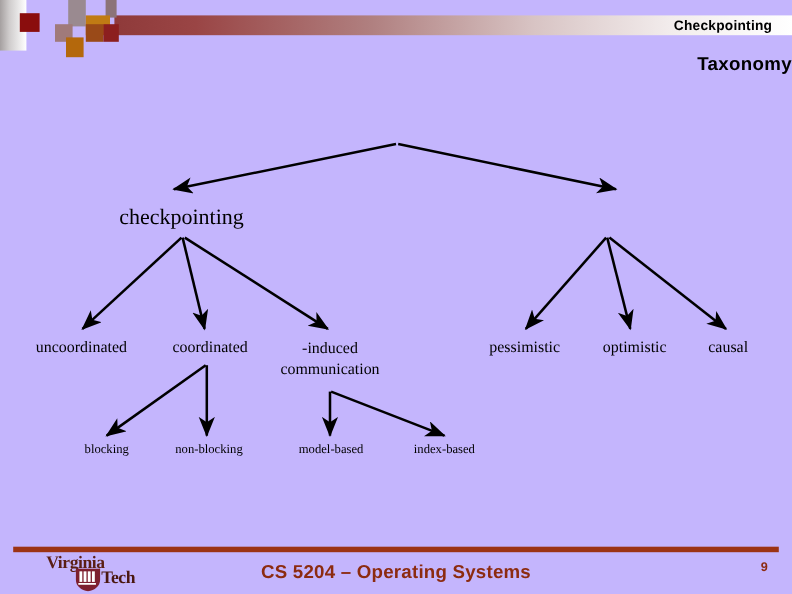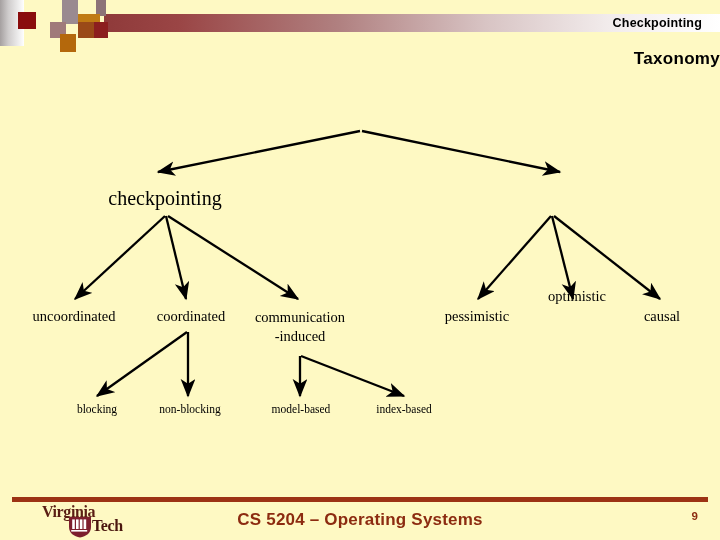--- a/index.html
+++ b/index.html
@@ -16,21 +16,21 @@
     font-family: "Liberation Sans", sans-serif;
     -webkit-font-smoothing: none;
   }
 
   
   #slide {
     position: absolute;
     inset: 0;
     width: 720px;
     height: 540px;
-    background: #fef9c3;
+    background: #c4b5fd;
   }
 
   .hdr-bar {
     position: absolute;
     left: 104px;
     top: 14px;
     width: 616px;
     height: 18px;
     background: linear-gradient(to right, #8f3a3a 0%, #9a4545 12%, #b08080 38%, #d8c4c4 62%, #f2ecec 82%, #ffffff 100%);
   }
@@ -91,21 +91,21 @@
   .n-l3     { font-size: 14.5px; }
   .n-l4     { font-size: 11.5px; }
 
   .n-checkpointing { left: 82px;  top: 187px; width: 166px; }
   .n-logging       { left: 484px; top: 187px; width: 132px; }
 
   .n-uncoordinated { left: 8px;   top: 308px; width: 132px; }
   .n-coordinated   { left: 136px; top: 308px; width: 110px; }
   .n-commind       { left: 238px; top: 308px; width: 124px; line-height: 1.32; }
   .n-pessimistic   { left: 424px; top: 308px; width: 106px; }
-  .n-optimistic    { left: 528px; top: 288px; width: 98px;  }
+  .n-optimistic    { left: 528px; top: 308px; width: 98px;  }
   .n-causal        { left: 624px; top: 308px; width: 76px;  }
 
   .n-blocking      { left: 48px;  top: 403px; width: 98px;  }
   .n-nonblocking   { left: 136px; top: 403px; width: 108px; }
   .n-modelbased    { left: 248px; top: 403px; width: 106px; }
   .n-indexbased    { left: 356px; top: 403px; width: 96px;  }
 
   
   #arrows {
     position: absolute;
@@ -229,22 +229,22 @@
 
 
   <div class="node n-l2 n-checkpointing">checkpointing</div>
 
 
   <div class="node n-l3 n-coordinated">coordinated</div>
 
   <div class="node n-l3 n-uncoordinated">uncoordinated</div>
 
   <div class="node n-l3 n-commind">
+    <div>-induced</div>
     <div>communication</div>
-    <div>-induced</div>
   </div>
 
   <div class="node n-l3 n-pessimistic">pessimistic</div>
 
   <div class="node n-l3 n-optimistic">optimistic</div>
 
   <div class="node n-l3 n-causal">causal</div>
 
   <div class="node n-l4 n-blocking">blocking</div>
 

